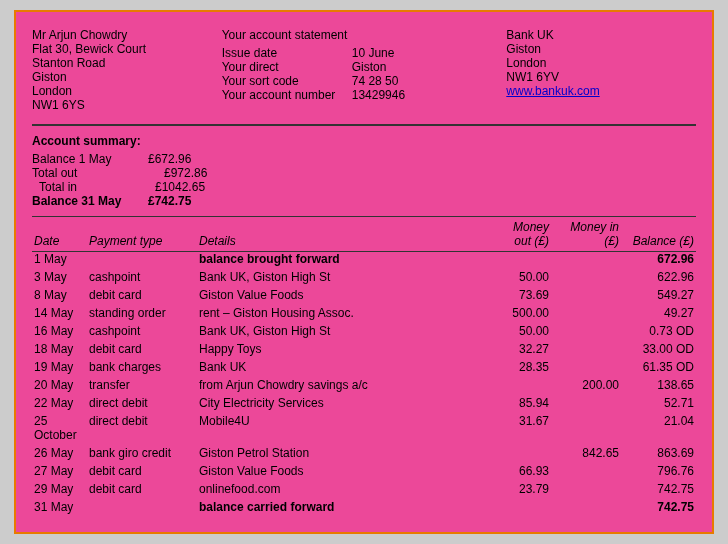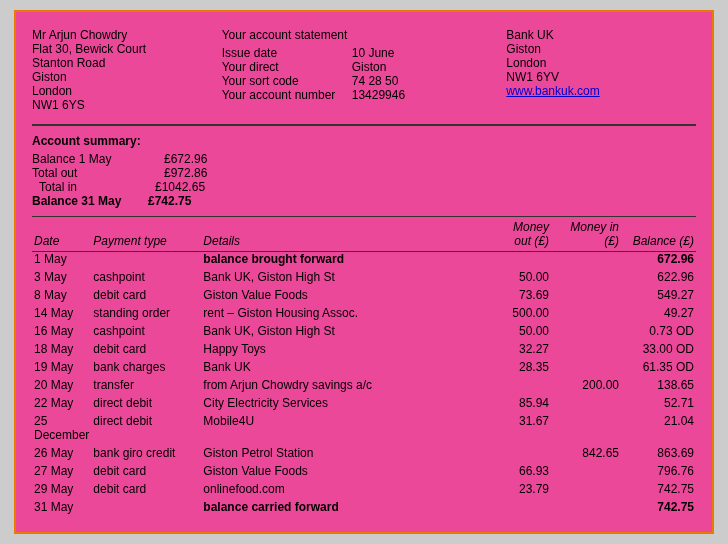--- a/index.html
+++ b/index.html
@@ -129,21 +129,21 @@
       <div>NW1 6YV</div>
       <div><a class="bank-link">www.bankuk.com</a></div>
     </div>
   </div>
 
   <hr class="divider">
 
   <div class="summary-section">
     <div class="summary-title">Account summary:</div>
     <div id="summary-rows">
-        <div style="display: flex; gap: 32px;">
+        <div style="display: flex; gap: 16px;">
           <span style="width: 100px;">Balance 1 May</span>
           <span>£672.96</span>
         </div>
         <div style="display: flex; gap: 32px;">
           <span style="width: 100px;">Total out</span>
           <span>£972.86</span>
         </div>
         <div style="display: flex; gap: 16px;">
           <span style="width: 100px; margin-left: 7px;">Total in</span>
           <span>£1042.65</span>
@@ -233,21 +233,21 @@
         </tr>
         <tr>
           <td class="col-date">22 May</td>
           <td class="col-type">direct debit</td>
           <td class="col-details">City Electricity Services</td>
           <td class="col-out num">85.94</td>
           <td class="col-in num"></td>
           <td class="col-balance num">52.71</td>
         </tr>
         <tr>
-          <td class="col-date">25 December</td>
+          <td class="col-date">25 October</td>
           <td class="col-type">direct debit</td>
           <td class="col-details">Mobile4U</td>
           <td class="col-out num">31.67</td>
           <td class="col-in num"></td>
           <td class="col-balance num">21.04</td>
         </tr>
         <tr>
           <td class="col-date">26 May</td>
           <td class="col-type">bank giro credit</td>
           <td class="col-details">Giston Petrol Station</td>

